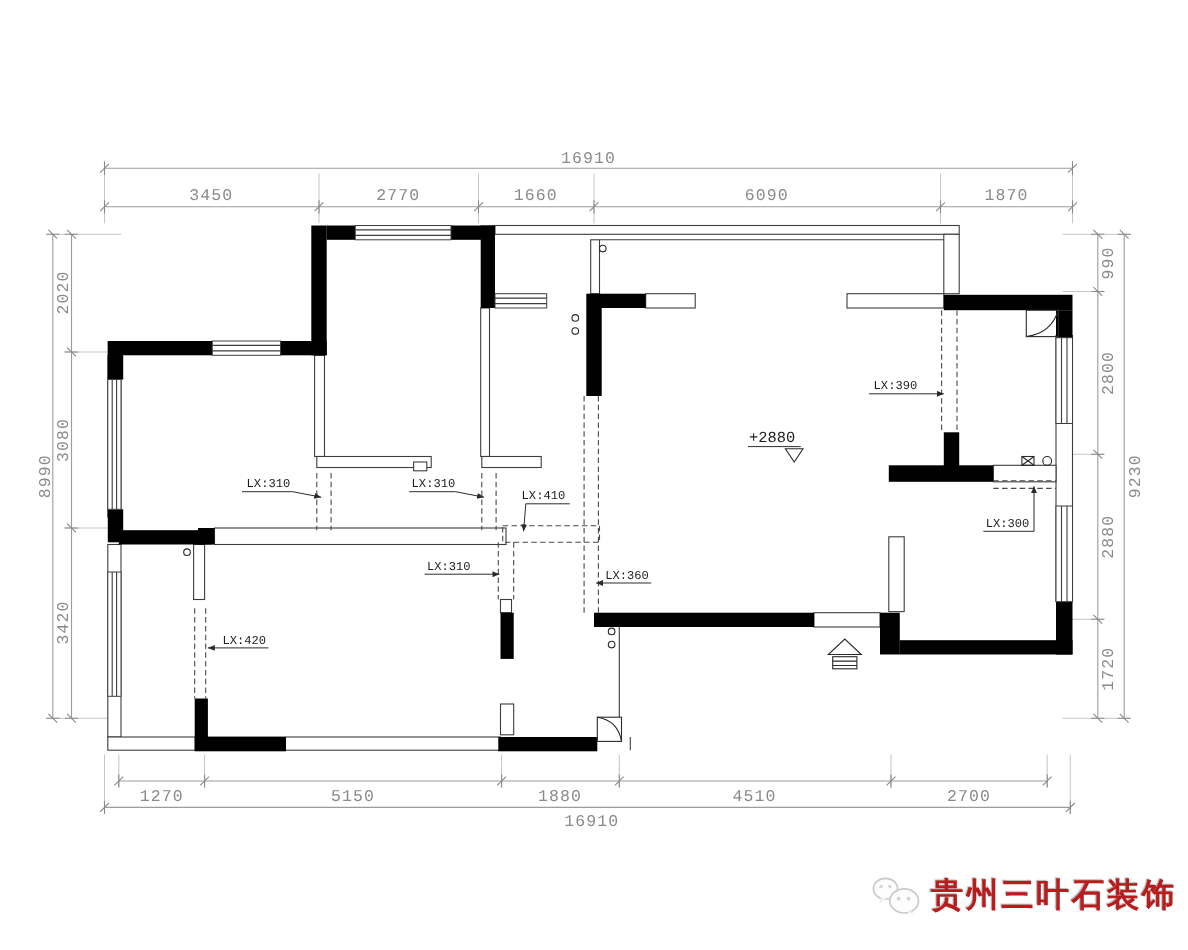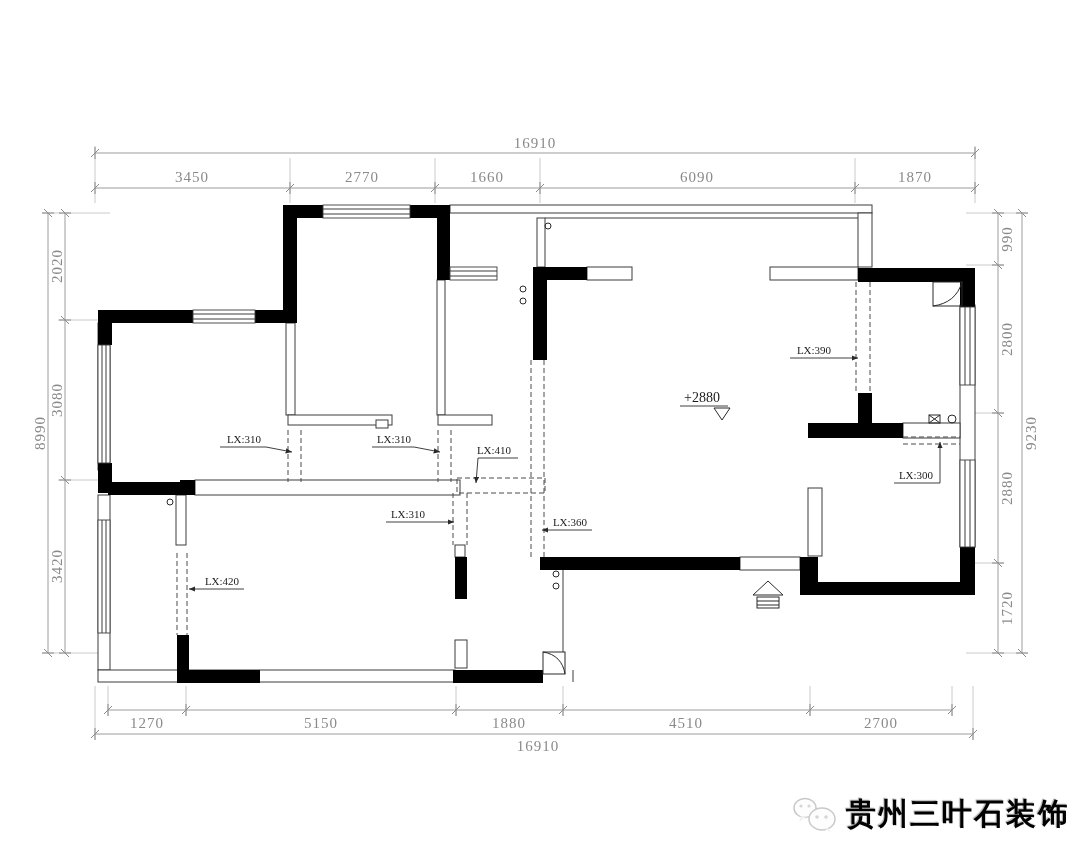--- a/index.html
+++ b/index.html
@@ -1,33 +1,33 @@
 <!DOCTYPE html>
 <html><head>
 <meta charset="utf-8">
 <style>
   html,body{margin:0;padding:0;background:#ffffff;}
   .canvas{position:relative;width:1080px;height:864px;background:#fff;overflow:hidden;
-          font-family:Liberation Serif, serif;}
+          font-family:Liberation Mono, monospace;}
   svg text{user-select:none;}
   .blk{fill:#000;stroke:none;}
   .thin{fill:#fff;stroke:#3d3d3d;stroke-width:1;}
   .ln{stroke:#3d3d3d;stroke-width:1;fill:none;}
   .win{fill:#fff;stroke:#3d3d3d;stroke-width:0.9;}
   .dash{stroke:#4a4a4a;stroke-width:1;fill:none;stroke-dasharray:5 3;}
   .dim{stroke:#9c9c9c;stroke-width:1;fill:none;}
   .ext{stroke:#bdbdbd;stroke-width:0.8;fill:none;}
   .tick{stroke:#8a8a8a;stroke-width:1;fill:none;}
   .dimtxt{fill:#8a8a8a;font-size:15px;text-anchor:middle;letter-spacing:1px;}
   .lx{fill:#1c1c1c;font-size:11px;text-anchor:middle;}
   .lvl{fill:#1c1c1c;font-size:14px;text-anchor:middle;}
   .ldr{stroke:#2a2a2a;stroke-width:0.9;fill:none;}
   .sym{stroke:#2a2a2a;stroke-width:1;fill:none;}
   .watermark{position:absolute;left:792px;top:794px;display:flex;align-items:center;gap:8px;}
-  .watermark .wm-text{font-size:30px;font-weight:bold;letter-spacing:2px;color:#000000;
+  .watermark .wm-text{font-size:30px;font-weight:bold;letter-spacing:2px;color:#b91c1c;
      text-shadow:-1px -1px 1px #b3b3b3, 1px 1px 1px #ffffff;}
 </style>
 </head>
 <body>
 
 <div class="canvas">
 <svg width="1080" height="864" viewBox="0 0 1080 864">
   <defs>
     <g id="tk">
           <path class="tick" d="M0,-6 L0,6 M-4,4 L4,-4"></path>

